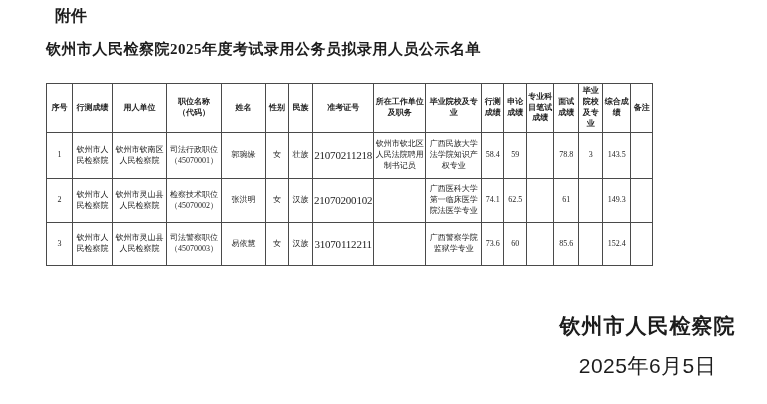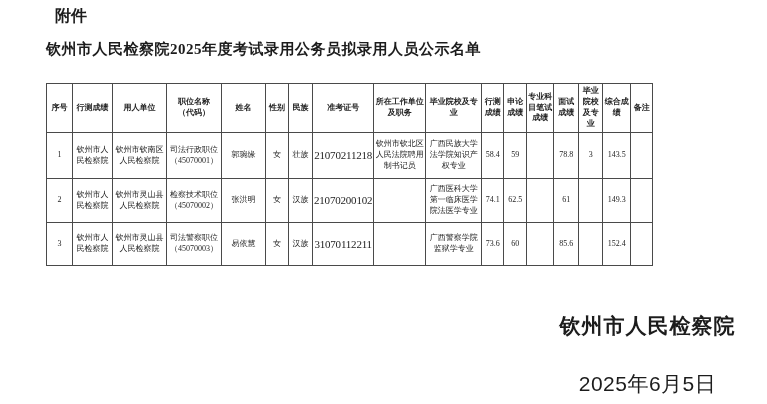--- a/index.html
+++ b/index.html
@@ -27,21 +27,21 @@
   table.roster th{font-weight:bold;height:46px;}
   table.roster tbody tr:nth-child(1) td{height:43px;}
   table.roster tbody tr:nth-child(2) td{height:41px;}
   table.roster tbody tr:nth-child(3) td{height:40px;}
   table.roster td:nth-child(8){font-size:11px;letter-spacing:-0.2px;white-space:nowrap;}
   .signature{
     position:absolute;left:535px;top:312px;width:225px;text-align:center;
     font-family:"Liberation Sans","DejaVu Sans",sans-serif;
   }
   .sig-org{font-size:21px;font-weight:bold;letter-spacing:1px;}
-  .sig-date{font-size:21px;font-weight:normal;margin-top:30px;letter-spacing:0.5px;}
+  .sig-date{font-size:21px;font-weight:normal;margin-top:12px;letter-spacing:0.5px;}
 </style>
 </head>
 <body>
 
 <div class="page">
   <div class="attachment">附件</div>
   <div class="doc-title">钦州市人民检察院2025年度考试录用公务员拟录用人员公示名单</div>
 
   <table class="roster">
     <colgroup>

